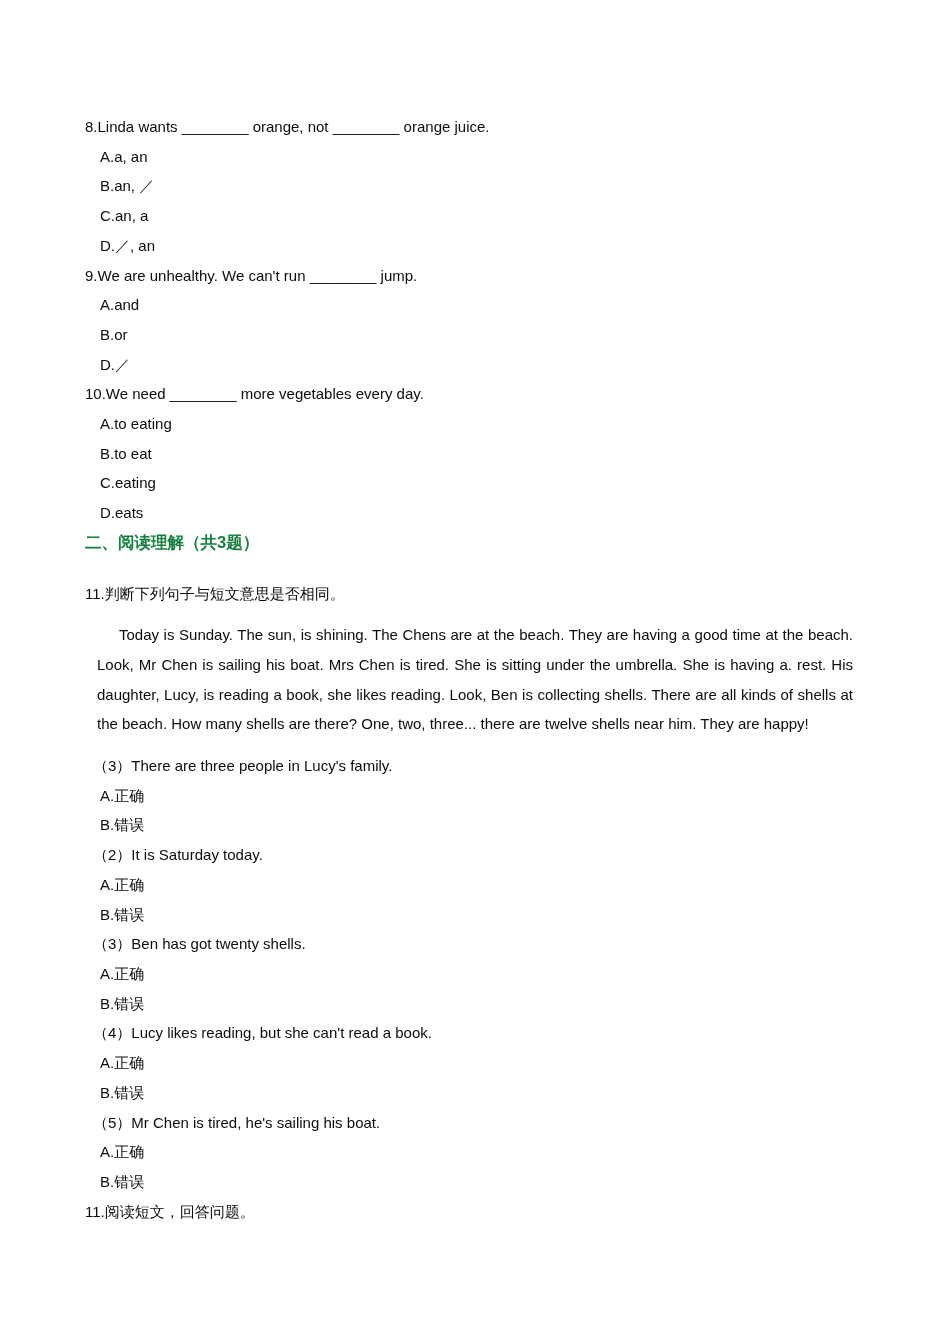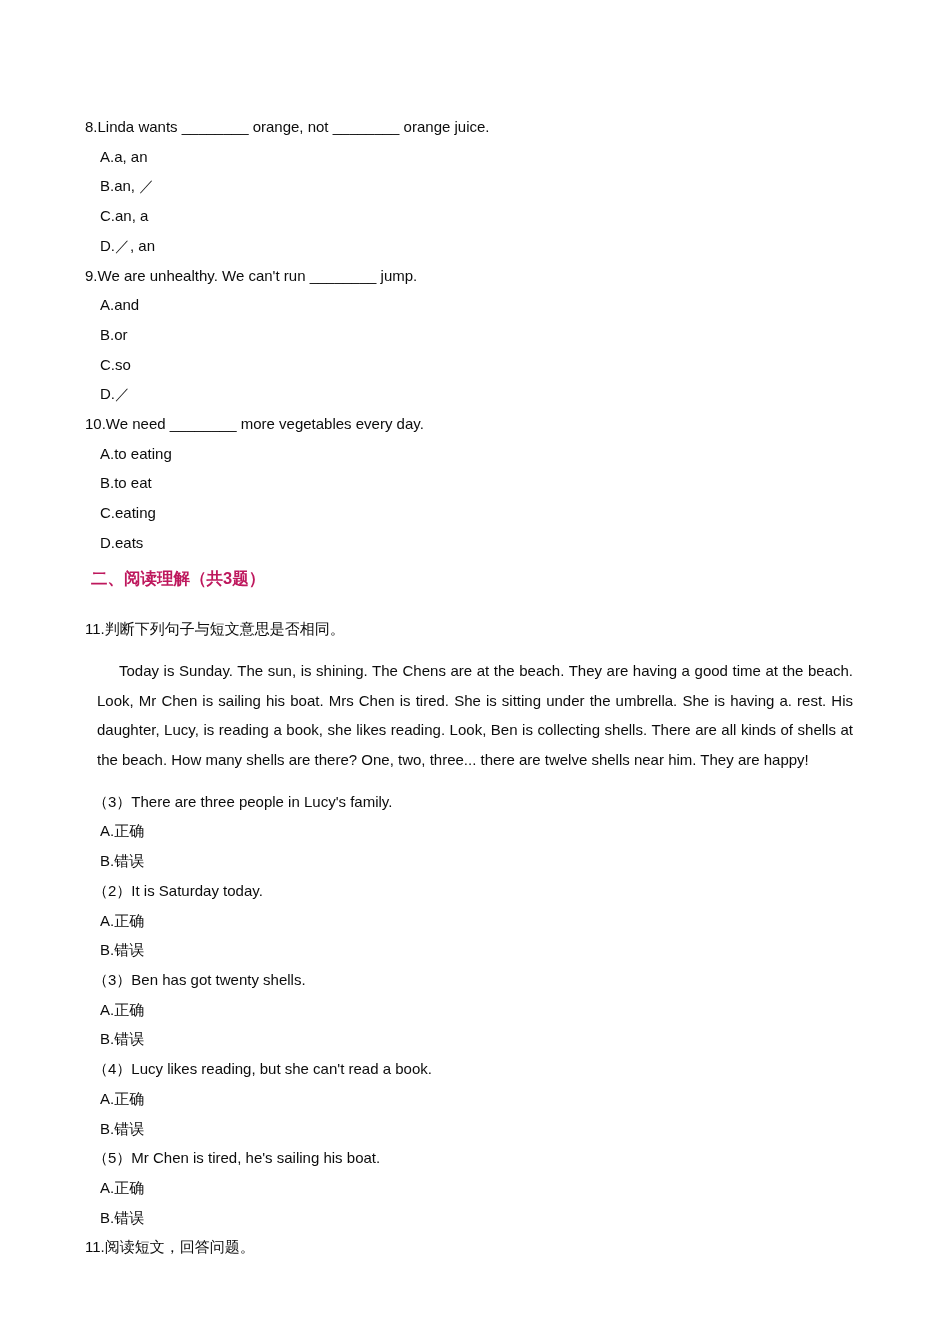--- a/index.html
+++ b/index.html
@@ -25,25 +25,25 @@
   .line {
     white-space: pre-wrap;
   }
   .opt {
     padding-left: 15px;
   }
   .sub-stem {
     padding-left: 8px;
   }
   .section-header {
-    margin: 6px;
+    margin: 0;
     font-size: 16.5px;
     font-weight: 700;
     line-height: 29.7px;
-    color: #be185d;
+    color: #15803d;
   }
   .q11-label {
     margin-top: 21px;
   }
   .passage {
     margin: 12px;
     text-align: justify;
     text-indent: 22px;
     line-height: 29.7px;
   }
@@ -60,21 +60,20 @@
       <div class="line opt">A.a, an</div>
       <div class="line opt">B.an, ／</div>
       <div class="line opt">C.an, a</div>
       <div class="line opt">D.／, an</div>
     </div>
 
     <div>
       <div class="line">9.We are unhealthy. We can't run ________ jump.</div>
       <div class="line opt">A.and</div>
       <div class="line opt">B.or</div>
-      <div class="line opt">C.so</div>
       <div class="line opt">D.／</div>
     </div>
 
     <div>
       <div class="line">10.We need ________ more vegetables every day.</div>
       <div class="line opt">A.to eating</div>
       <div class="line opt">B.to eat</div>
       <div class="line opt">C.eating</div>
       <div class="line opt">D.eats</div>
     </div>

